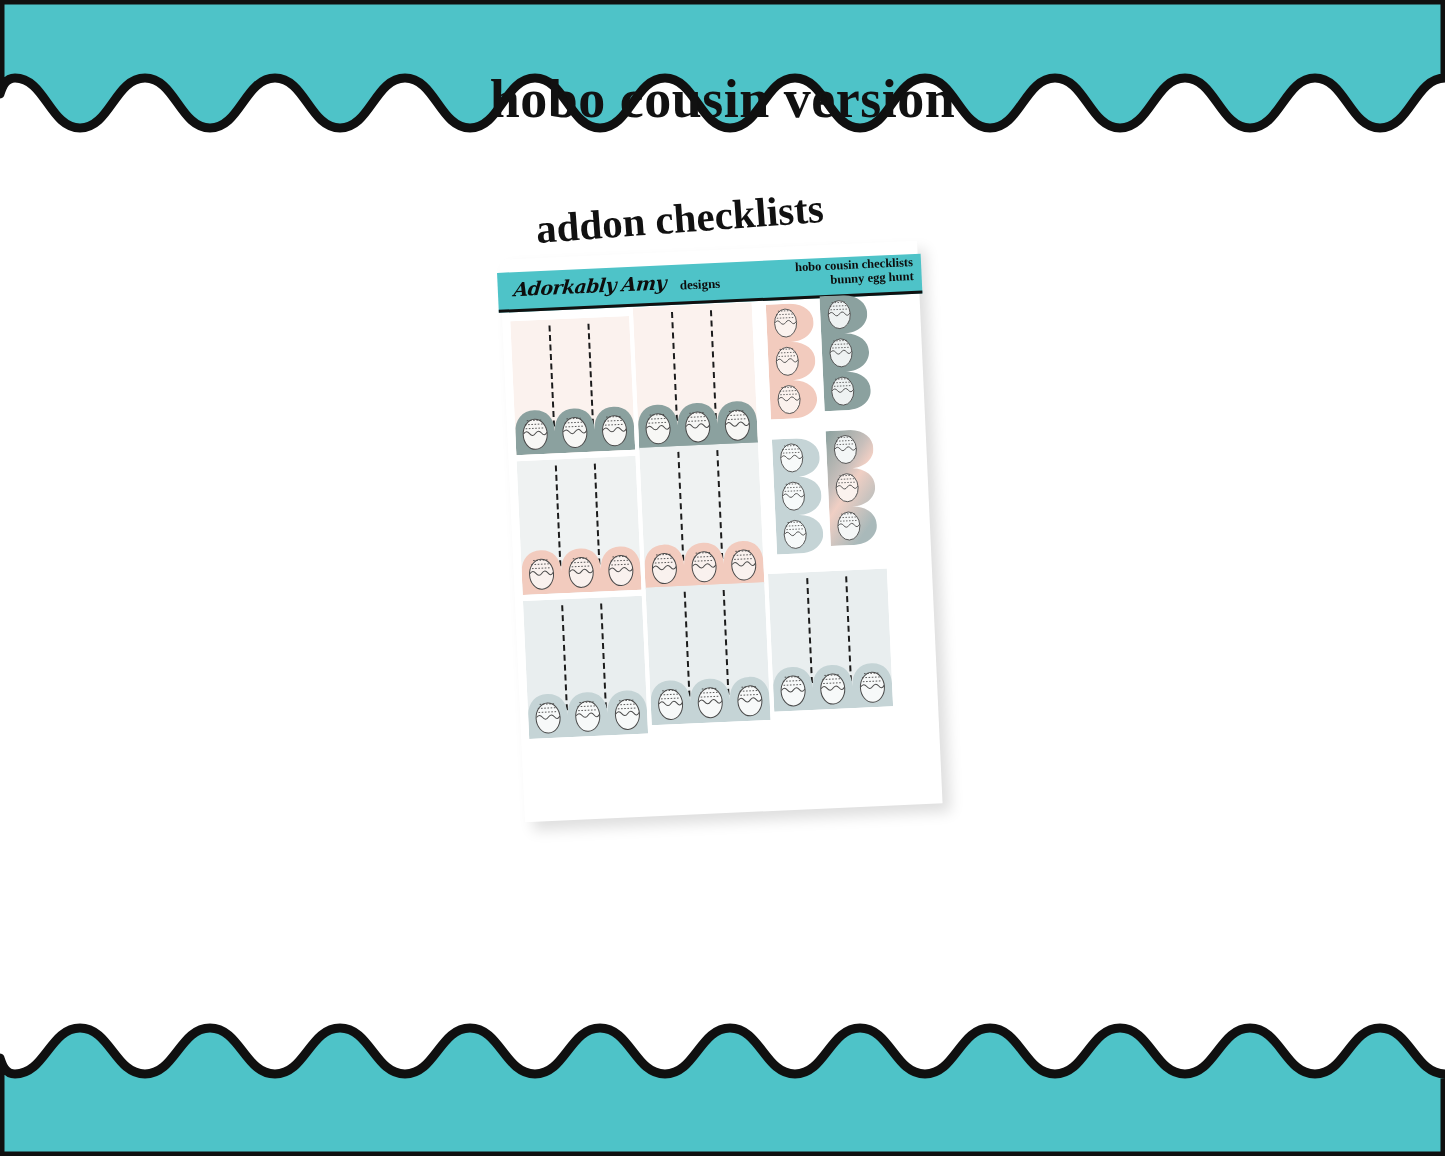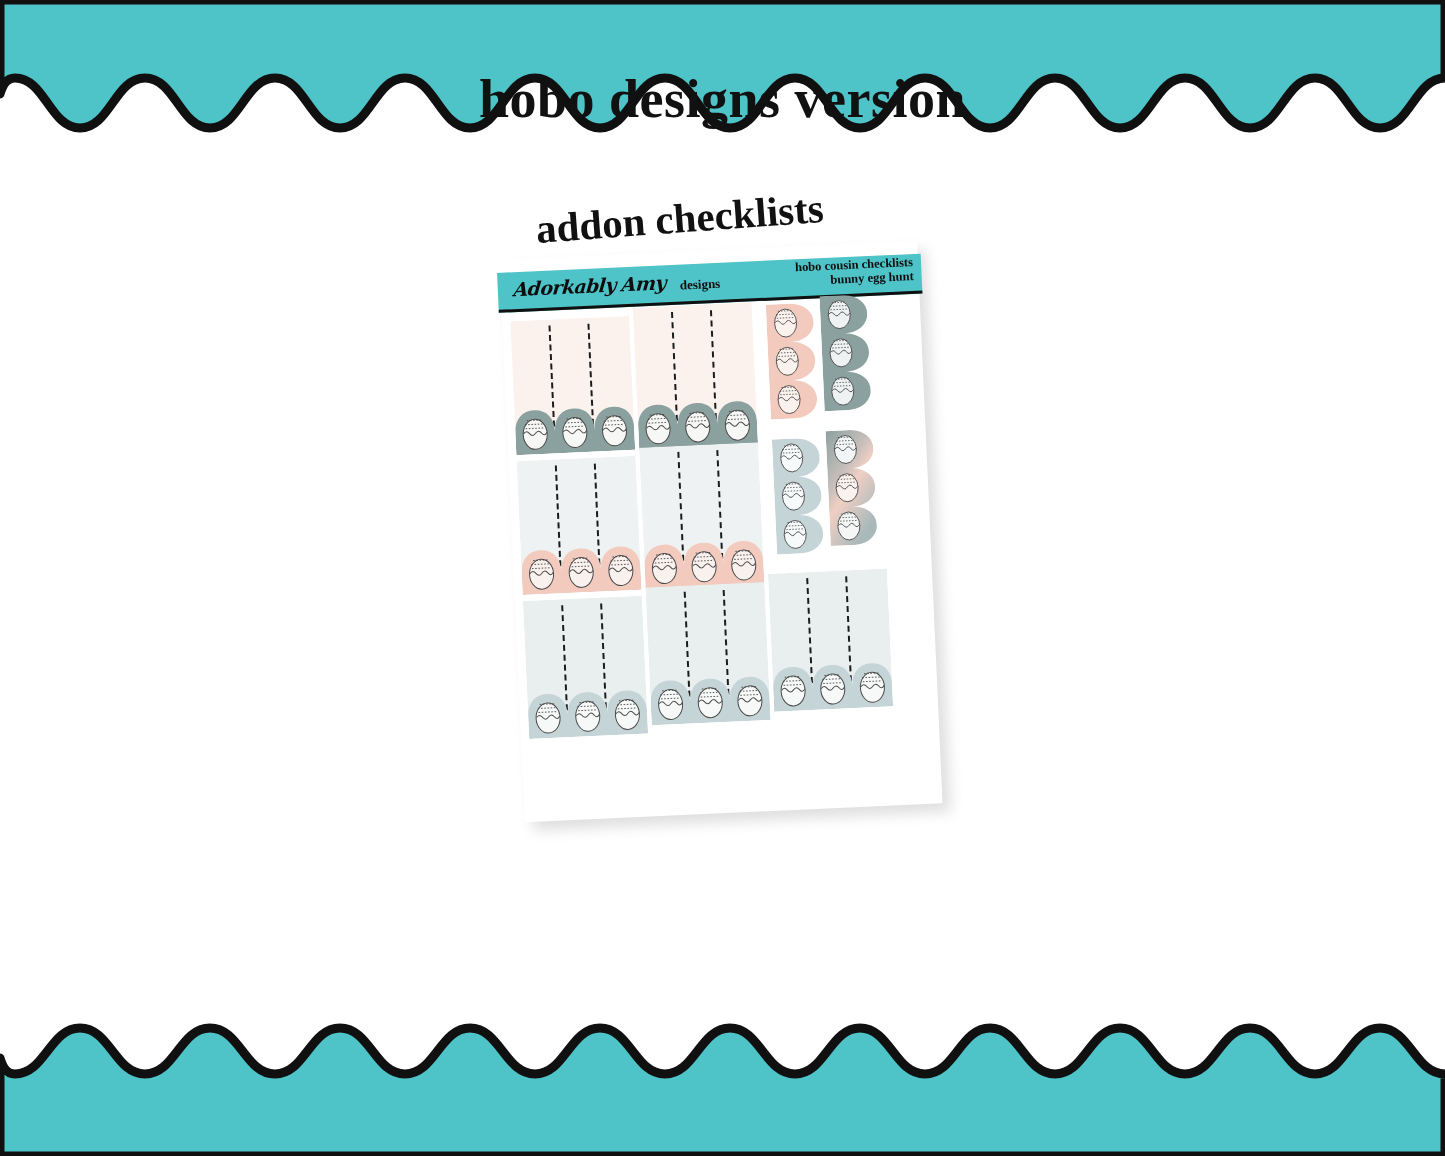--- a/index.html
+++ b/index.html
@@ -185,21 +185,21 @@
              C765,58 760,12 730,12 C700,12 695,58 665,58
              C635,58 630,12 600,12 C570,12 565,58 535,58
              C505,58 500,12 470,12 C440,12 435,58 405,58
              C375,58 370,12 340,12 C310,12 305,58 275,58
              C245,58 240,12 210,12 C180,12 175,58 145,58
              C115,58 110,12 80,12 C50,12 45,58 15,58
              C5,58 2,48 0,42 Z" fill="#4ec3c8" stroke="#101010" stroke-width="9" stroke-linejoin="round"></path>
   </svg>
 </div>
 
-<div id="page-title">hobo designs version</div>
+<div id="page-title">hobo cousin version</div>
 <div id="section-title">addon checklists</div>
 
 <div id="sticker-sheet">
   <div class="sheet-inner">
 
     <div id="sheet-header">
       <div id="brand-logo">Adorkably Amy</div>
       <div id="brand-suffix">designs</div>
       <div id="sheet-meta">
         <div>hobo cousin checklists</div>

